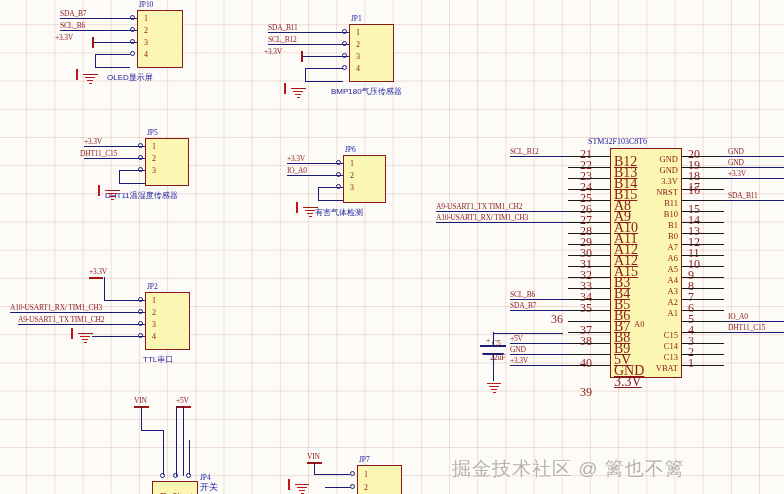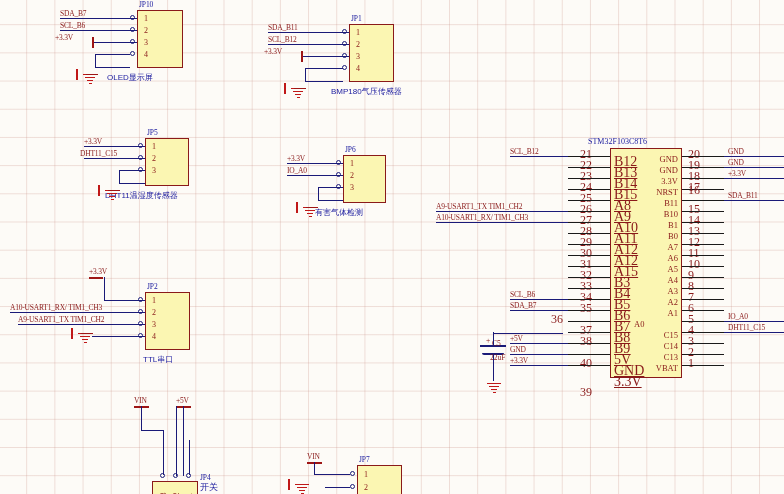--- a/index.html
+++ b/index.html
@@ -399,13 +399,14 @@
     <div class="caplbl" style="left: 490px; top: 353px;">22uF</div>
     <div class="wire v" style="left: 493px; top: 332px; height: 14px; background: rgb(26, 26, 120);"></div>
     <div class="wire v" style="left: 493px; top: 355px; height: 26px; background: rgb(26, 26, 120);"></div>
     <div class="gnd" style="left: 484px; top: 381px; width: 20px;">
       <i style="width: 14px; height: 1.6px; background: rgb(192, 24, 24);"></i>
       <i style="width: 10px; height: 1.6px; background: rgb(192, 24, 24);"></i>
       <i style="width: 6px; height: 1.6px; background: rgb(192, 24, 24);"></i>
       <i style="width: 3px; height: 1.6px; background: rgb(192, 24, 24);"></i>
     </div>
     <div class="wire h" style="left: 493px; top: 333px; width: 70px; background: rgb(26, 26, 120);"></div>
+    <div class="watermark" style="left: 452px; top: 456px;">掘金技术社区 @ 篱也不篱</div>
   </div>
 
 </body></html>

